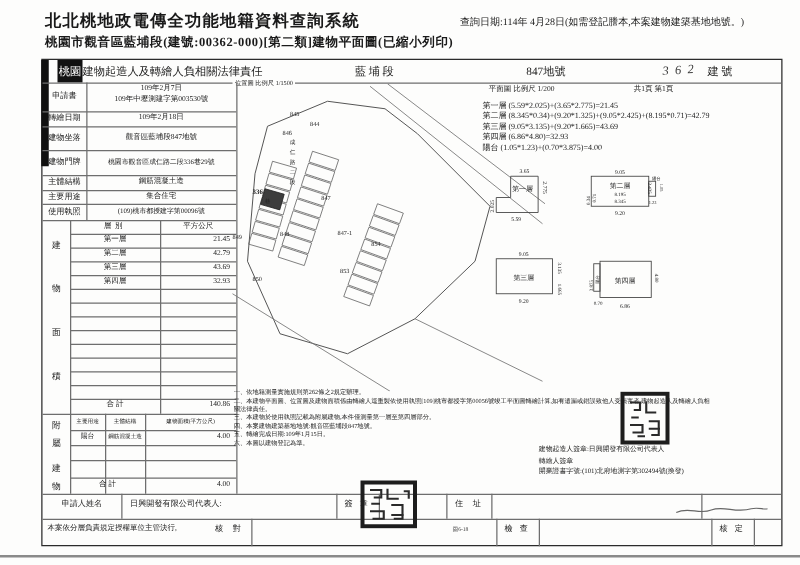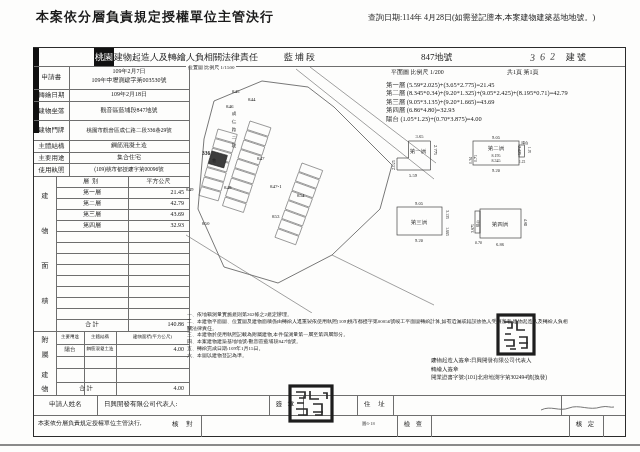--- a/index.html
+++ b/index.html
@@ -13,33 +13,34 @@
   .r{text-align:right;}
   .t45{font-size:4.5px;line-height:1.1;}
   .t5{font-size:5px;line-height:1.35;}
   .t55{font-size:5.5px;line-height:1.2;}
   .t6{font-size:6px;line-height:1.2;}
   .t65{font-size:6.5px;line-height:1.2;}
   .t8{font-size:8px;line-height:1.2;}
   .t9{font-size:9px;line-height:1.2;}
   .title{font-size:13px;font-weight:bold;letter-spacing:1px;}
   .subtitle{font-size:10px;font-weight:bold;letter-spacing:0.5px;}
-  .inv{background:#111;color:#fff;padding:4px 1px;margin-left:48px;}
+  .inv{background:#111;color:#fff;padding:4px 1px;}
   .hand{font-style:italic;color:#3c3c3c;letter-spacing:5px;font-size:10px;transform:rotate(-4deg);}
   .sidechar{position:absolute;left:0;width:22px;text-align:center;font-size:7px;}
   .blackbar{position:absolute;left:-1px;top:0;width:6px;height:85px;background:#101010;}
   .pageline{position:absolute;left:0;top:444px;width:640px;height:2px;background:#8a8a8a;}
   svg text{font-family:"Liberation Serif","DejaVu Serif",serif;fill:#222;}
 </style>
 </head>
 <body>
 
 <div class="page">
 
-  <div class="abs title" style="left:36px;top:8px;">本案依分層負責規定授權單位主管決行</div>
+  <div class="abs title" style="left:36px;top:8px;">北北桃地政電傳全功能地籍資料查詢系統</div>
+  <div class="abs subtitle" style="left:36px;top:27px;">桃園市觀音區藍埔段(建號:00362-000)[第二類]建物平面圖(已縮小列印)</div>
   <div class="abs t8" style="left:368px;top:13px;">查詢日期:114年 4月28日(如需登記謄本,本案建物建築基地地號。)</div>
 
   <div class="form">
     <div class="blackbar"></div>
 
     <div class="abs t9" style="left:12px;top:4px;">
       <span class="inv">桃園</span><span>建物起造人及轉繪人負相關法律責任</span>
     </div>
     <div class="abs t9" style="left:250px;top:4px;letter-spacing:2px;">藍埔段</div>
     <div class="abs t9" style="left:387px;top:4px;">847地號</div>

